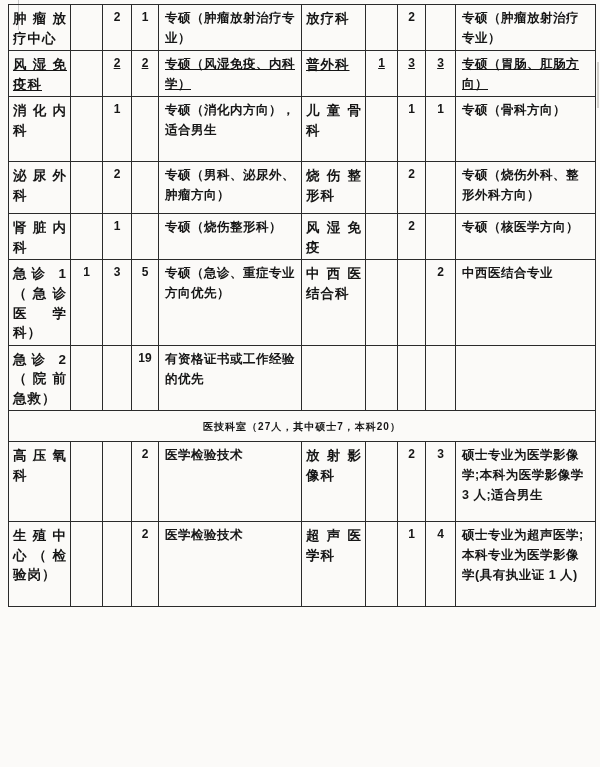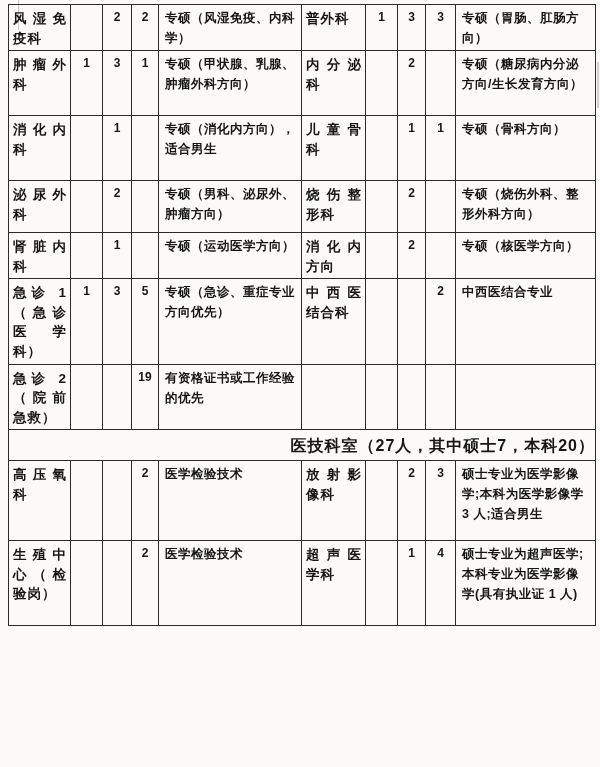--- a/index.html
+++ b/index.html
@@ -42,22 +42,22 @@
     letter-spacing:0;
   }
   td.req{
     font-size:12.5px;
     line-height:1.6;
     padding:3px 4px 2px 6px;
     word-break:break-all;
     letter-spacing:0.5px;
   }
   tr.section-row td{
-    text-align:right;
-    font-size:16px;
+    text-align:center;
+    font-size:10px;
     padding:4px 0 2px 0;
     vertical-align:middle;
     letter-spacing:1px;
     margin-left:30px;
   }
   .scan-artifact-left{
     position:absolute;left:18px;top:0;width:1px;height:30px;
     background:#c9c9c9;
   }
   .scan-artifact-right{
@@ -78,45 +78,45 @@
         <col style="width:29px">
         <col style="width:27px">
         <col style="width:143px">
       <col style="width:64px">
         <col style="width:32px">
         <col style="width:28px">
         <col style="width:30px">
         <col style="width:140px">
     </colgroup>
     <tbody id="tbody">
-        <tr style="height: 40px;">
+        <tr style="height: 43px;">
+          <td class="dept">肿瘤放疗中心</td>
+          <td class="num"></td>
+          <td class="num">2</td>
+          <td class="num">1</td>
+          <td class="req">专硕（肿瘤放射治疗专业）</td>
+          <td class="dept">放疗科</td>
+          <td class="num"></td>
+          <td class="num">2</td>
+          <td class="num"></td>
+          <td class="req">专硕（肿瘤放射治疗专业）</td>
+        </tr>
+        <tr style="height: 40px; text-decoration: underline;">
           <td class="dept">风湿免疫科</td>
           <td class="num"></td>
           <td class="num">2</td>
           <td class="num">2</td>
           <td class="req">专硕（风湿免疫、内科学）</td>
           <td class="dept">普外科</td>
           <td class="num">1</td>
           <td class="num">3</td>
           <td class="num">3</td>
           <td class="req">专硕（胃肠、肛肠方向）</td>
         </tr>
         <tr style="height: 65px;">
-          <td class="dept">肿瘤外科</td>
-          <td class="num">1</td>
-          <td class="num">3</td>
-          <td class="num">1</td>
-          <td class="req">专硕（甲状腺、乳腺、肿瘤外科方向）</td>
-          <td class="dept">内分泌科</td>
-          <td class="num"></td>
-          <td class="num">2</td>
-          <td class="num"></td>
-          <td class="req">专硕（糖尿病内分泌方向/生长发育方向）</td>
-        </tr>
-        <tr style="height: 65px;">
           <td class="dept">消化内科</td>
           <td class="num"></td>
           <td class="num">1</td>
           <td class="num"></td>
           <td class="req">专硕（消化内方向），适合男生</td>
           <td class="dept">儿童骨科</td>
           <td class="num"></td>
           <td class="num">1</td>
           <td class="num">1</td>
           <td class="req">专硕（骨科方向）</td>
@@ -131,22 +131,22 @@
           <td class="num"></td>
           <td class="num">2</td>
           <td class="num"></td>
           <td class="req">专硕（烧伤外科、整形外科方向）</td>
         </tr>
         <tr style="height: 45px;">
           <td class="dept">肾脏内科</td>
           <td class="num"></td>
           <td class="num">1</td>
           <td class="num"></td>
-          <td class="req">专硕（运动医学方向）</td>
-          <td class="dept">消化内方向</td>
+          <td class="req">专硕（烧伤整形科）</td>
+          <td class="dept">风湿免疫</td>
           <td class="num"></td>
           <td class="num">2</td>
           <td class="num"></td>
           <td class="req">专硕（核医学方向）</td>
         </tr>
         <tr style="height: 66px;">
           <td class="dept">急诊 1（急诊医学科）</td>
           <td class="num">1</td>
           <td class="num">3</td>
           <td class="num">5</td>

